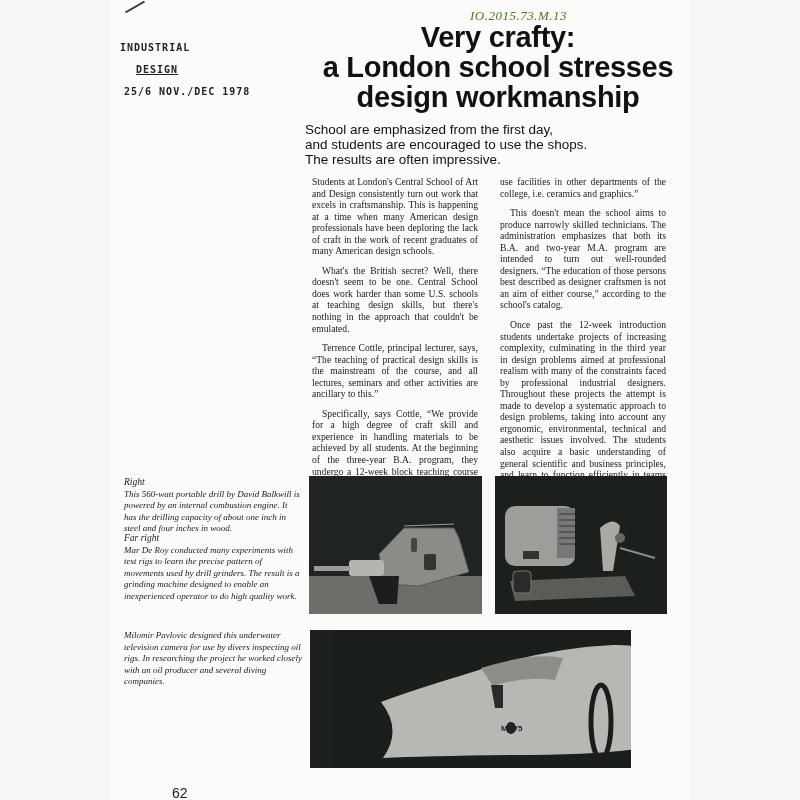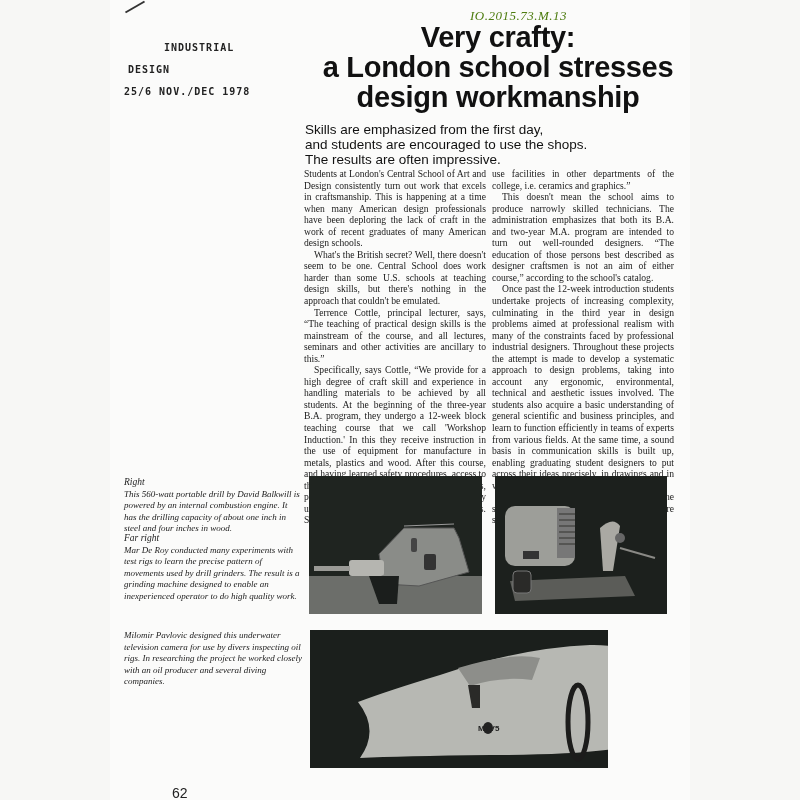--- a/index.html
+++ b/index.html
@@ -15,52 +15,52 @@
     background: #fbfbfa;
   }
   .abs { position: absolute; }
   .hand {
     font-family: "DejaVu Sans Mono", monospace;
     color: #222;
     letter-spacing: 1px;
   }
   .accession { left: 470px; top: 8px; font-size: 13px; font-style: italic; font-family: "Liberation Serif", serif; color: #4d7c0f; letter-spacing: 0.5px; }
   .slash { left: 124px; top: 6px; width: 22px; height: 2px; background: #333; transform: rotate(-30deg); }
-  .src1 { left: 120px; top: 42px; font-size: 10px; font-weight: bold; margin-left: 44px; }
-  .src2 { left: 128px; top: 64px; font-size: 10px; font-weight: bold; }
+  .src1 { left: 120px; top: 42px; font-size: 10px; font-weight: bold; }
+  .src2 { left: 136px; top: 64px; font-size: 10px; font-weight: bold; text-decoration: underline; }
   .src3 { left: 124px; top: 86px; font-size: 10px; font-weight: bold; }
   .headline {
     left: 303px; top: 22px; width: 390px;
     font-family: "Liberation Sans", sans-serif; font-weight: bold;
     font-size: 29px; line-height: 30px; letter-spacing: -0.3px; color: #111; text-align: center;
   }
   .deck {
     left: 305px; top: 122px; width: 380px;
     font-family: "Liberation Sans", sans-serif;
     font-size: 13.5px; line-height: 15px; color: #111;
   }
   .col {
     position: absolute; top: 168px; width: 182px;
     font-size: 9.6px; line-height: 11.55px; text-align: justify;
     hyphens: auto; color: #1a1a1a;
   }
-  .col p { margin: 0; text-indent: 0; }
+  .col p { margin: 8px; text-indent: 0; }
   .col p + p { text-indent: 10px; }
   .col1 { left: 304px; }
   .col2 { left: 492px; }
   .endmark { display: inline-block; width: 10px; height: 7px; background: #222; margin-left: 3px; vertical-align: middle; }
   .caption {
     position: absolute; left: 124px; width: 178px;
     font-style: italic; font-size: 9px; line-height: 11.5px; color: #222;
   }
   .caption .lab { display: block; font-size: 9.5px; }
   .photo { position: absolute; background: #1d211e; overflow: hidden; }
   .ph-drill { left: 309px; top: 476px; width: 173px; height: 138px; }
   .ph-grinder { left: 495px; top: 476px; width: 172px; height: 138px; }
-  .ph-camera { left: 310px; top: 630px; width: 298px; height: 138px; }
+  .ph-camera { left: 310px; top: 630px; width: 298px; height: 138px; padding-left: 23px; }
   .pagenum { left: 124px; top: 785px; font-family: "Liberation Sans", sans-serif; font-size: 14px; color: #222; padding-left: 48px; }
   svg { display: block; }
 </style>
 </head>
 <body>
 
 <div class="page"></div>
 
 <div class="abs slash"></div>
 <div class="abs accession">IO.2015.73.M.13</div>
@@ -68,21 +68,21 @@
 <div class="abs hand src2">DESIGN</div>
 <div class="abs hand src3">25/6 NOV./DEC 1978</div>
 
 <div class="abs headline">
   <div>Very crafty:</div>
   <div>a London school stresses</div>
   <div>design workmanship</div>
 </div>
 
 <div class="abs deck">
-  <div>Skills are emphasized from the first day,</div>
+  <div>School are emphasized from the first day,</div>
   <div>and students are encouraged to use the shops.</div>
   <div>The results are often impressive.</div>
 </div>
 
 <div class="col col1">
   <p>Students at London's Central School of Art and Design consistently turn out work that excels in craftsmanship. This is happening at a time when many American design professionals have been deploring the lack of craft in the work of recent graduates of many American design schools.</p>
   <p>What's the British secret? Well, there doesn't seem to be one. Central School does work harder than some U.S. schools at teaching design skills, but there's nothing in the approach that couldn't be emulated.</p>
   <p>Terrence Cottle, principal lecturer, says, “The teaching of practical design skills is the mainstream of the course, and all lectures, seminars and other activities are ancillary to this.”</p>
   <p>Specifically, says Cottle, “We provide for a high degree of craft skill and experience in handling materials to be achieved by all students. At the beginning of the three-year B.A. program, they undergo a 12-week block teaching course that we call 'Workshop Induction.' In this they receive instruction in the use of equipment for manufacture in metals, plastics and wood. After this course, and having learned safety procedures, access to the workshops for construction of models, prototypes and experimentation is absolutely unrestricted during workshop opening times. Students also</p>
 </div>

